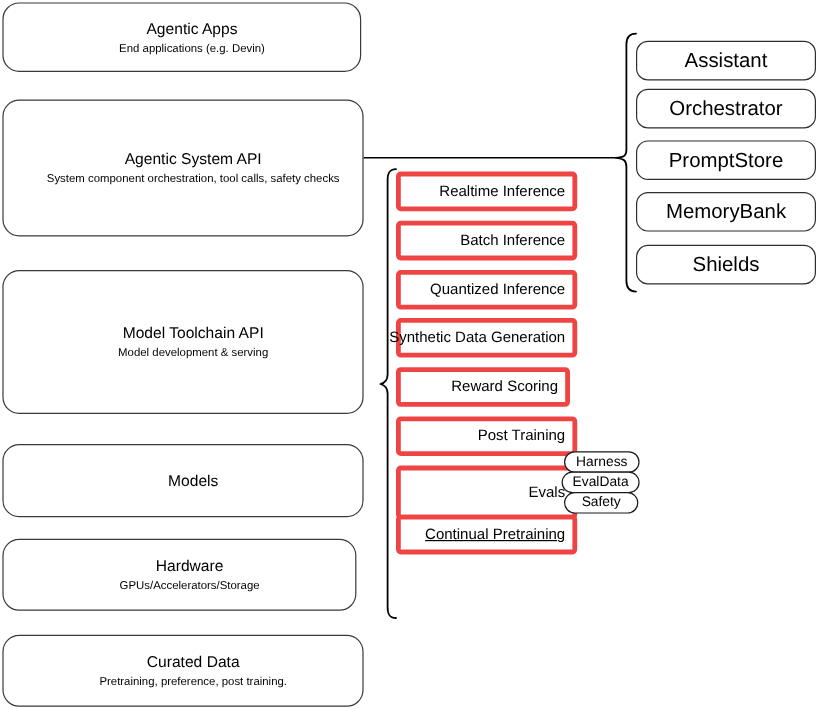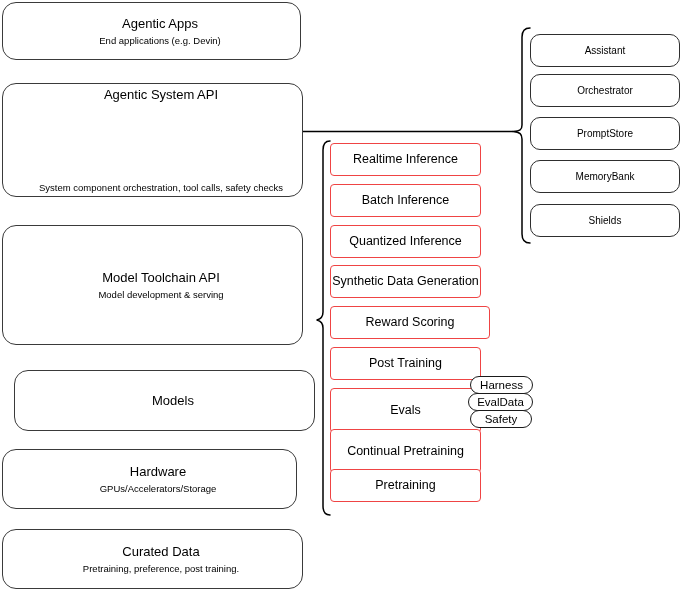--- a/index.html
+++ b/index.html
@@ -43,32 +43,33 @@
     line-height: 13px;
     color: #000000;
     margin-top: 2px;
     white-space: nowrap;
   }
   .layer-box {
     border-radius: 14px;
     padding-left: 23px;
   }
   .capability-box {
-    border: 1px solid #ef4444;
+    border: 4px solid #ef4444;
     border-radius: 4px;
+    align-items: flex-end;
   }
   .capability-box .title {
     font-size: 12.5px;
   }
   .component-box {
     border: 1px solid #2e2e2e;
     border-radius: 10px;
   }
   .component-box .title {
-    font-size: 10px;
+    font-size: 17px;
   }
   .pill {
     position: absolute;
     box-sizing: border-box;
     background: #ffffff;
     border: 1px solid #1a1a1a;
     border-radius: 999px;
     display: flex;
     align-items: center;
     justify-content: center;
@@ -90,31 +91,31 @@
 </head>
 <body>
 
 <div id="canvas">
 
   <div class="box layer-box" style="left:2px; top:2px; width:299px; height:58px;">
     <div class="title">Agentic Apps</div>
     <div class="subtitle">End applications (e.g. Devin)</div>
   </div>
 
-  <div class="box layer-box" style="left:2px; top:83px; width:301px; height:114px;justify-content:space-between;">
+  <div class="box layer-box" style="left:2px; top:83px; width:301px; height:114px;">
     <div class="title">Agentic System API</div>
     <div class="subtitle">System component orchestration, tool calls, safety checks</div>
   </div>
 
   <div class="box layer-box" style="left:2px; top:225px; width:301px; height:120px;">
     <div class="title">Model Toolchain API</div>
     <div class="subtitle">Model development &amp; serving</div>
   </div>
 
-  <div class="box layer-box" style="left:2px; top:370px; width:301px; height:61px;margin-left:12px;">
+  <div class="box layer-box" style="left:2px; top:370px; width:301px; height:61px;">
     <div class="title">Models</div>
   </div>
 
   <div class="box layer-box" style="left:2px; top:449px; width:295px; height:60px;">
     <div class="title">Hardware</div>
     <div class="subtitle">GPUs/Accelerators/Storage</div>
   </div>
 
   <div class="box layer-box" style="left:2px; top:529px; width:301px; height:60px;">
     <div class="title">Curated Data</div>
@@ -161,39 +162,36 @@
   </div>
 
   <div class="box capability-box" style="left:330px; top:225px; width:151px; height:33px;">
     <div class="title">Quantized Inference</div>
   </div>
 
   <div class="box capability-box" style="left:330px; top:265px; width:151px; height:33px;">
     <div class="title">Synthetic Data Generation</div>
   </div>
 
-  <div class="box capability-box" style="left:330px; top:306px; width:160px; height:33px;">
+  <div class="box capability-box" style="left:330px; top:306px; width:145px; height:33px;">
     <div class="title">Reward Scoring</div>
   </div>
 
   <div class="box capability-box" style="left:330px; top:347px; width:151px; height:33px;">
     <div class="title">Post Training</div>
   </div>
 
   <div class="box capability-box" style="left:330px; top:388px; width:151px; height:45px;">
     <div class="title">Evals</div>
   </div>
 
-  <div class="box capability-box" style="left:330px; top:429px; width:151px; height:44px;">
+  <div class="box capability-box" style="left:330px; top:429px; width:151px; height:33px;text-decoration:underline;">
     <div class="title">Continual Pretraining</div>
   </div>
 
-  <div class="box capability-box" style="left:330px; top:469px; width:151px; height:33px;">
-    <div class="title">Pretraining</div>
-  </div>
 
   <div class="pill" style="left:470px; top:376px; width:63px; height:18px;">
     <span>Harness</span>
   </div>
 
   <div class="pill" style="left:468px; top:393px; width:65px; height:18px;">
     <span>EvalData</span>
   </div>
 
   <div class="pill" style="left:470px; top:410px; width:62px; height:18px;">

